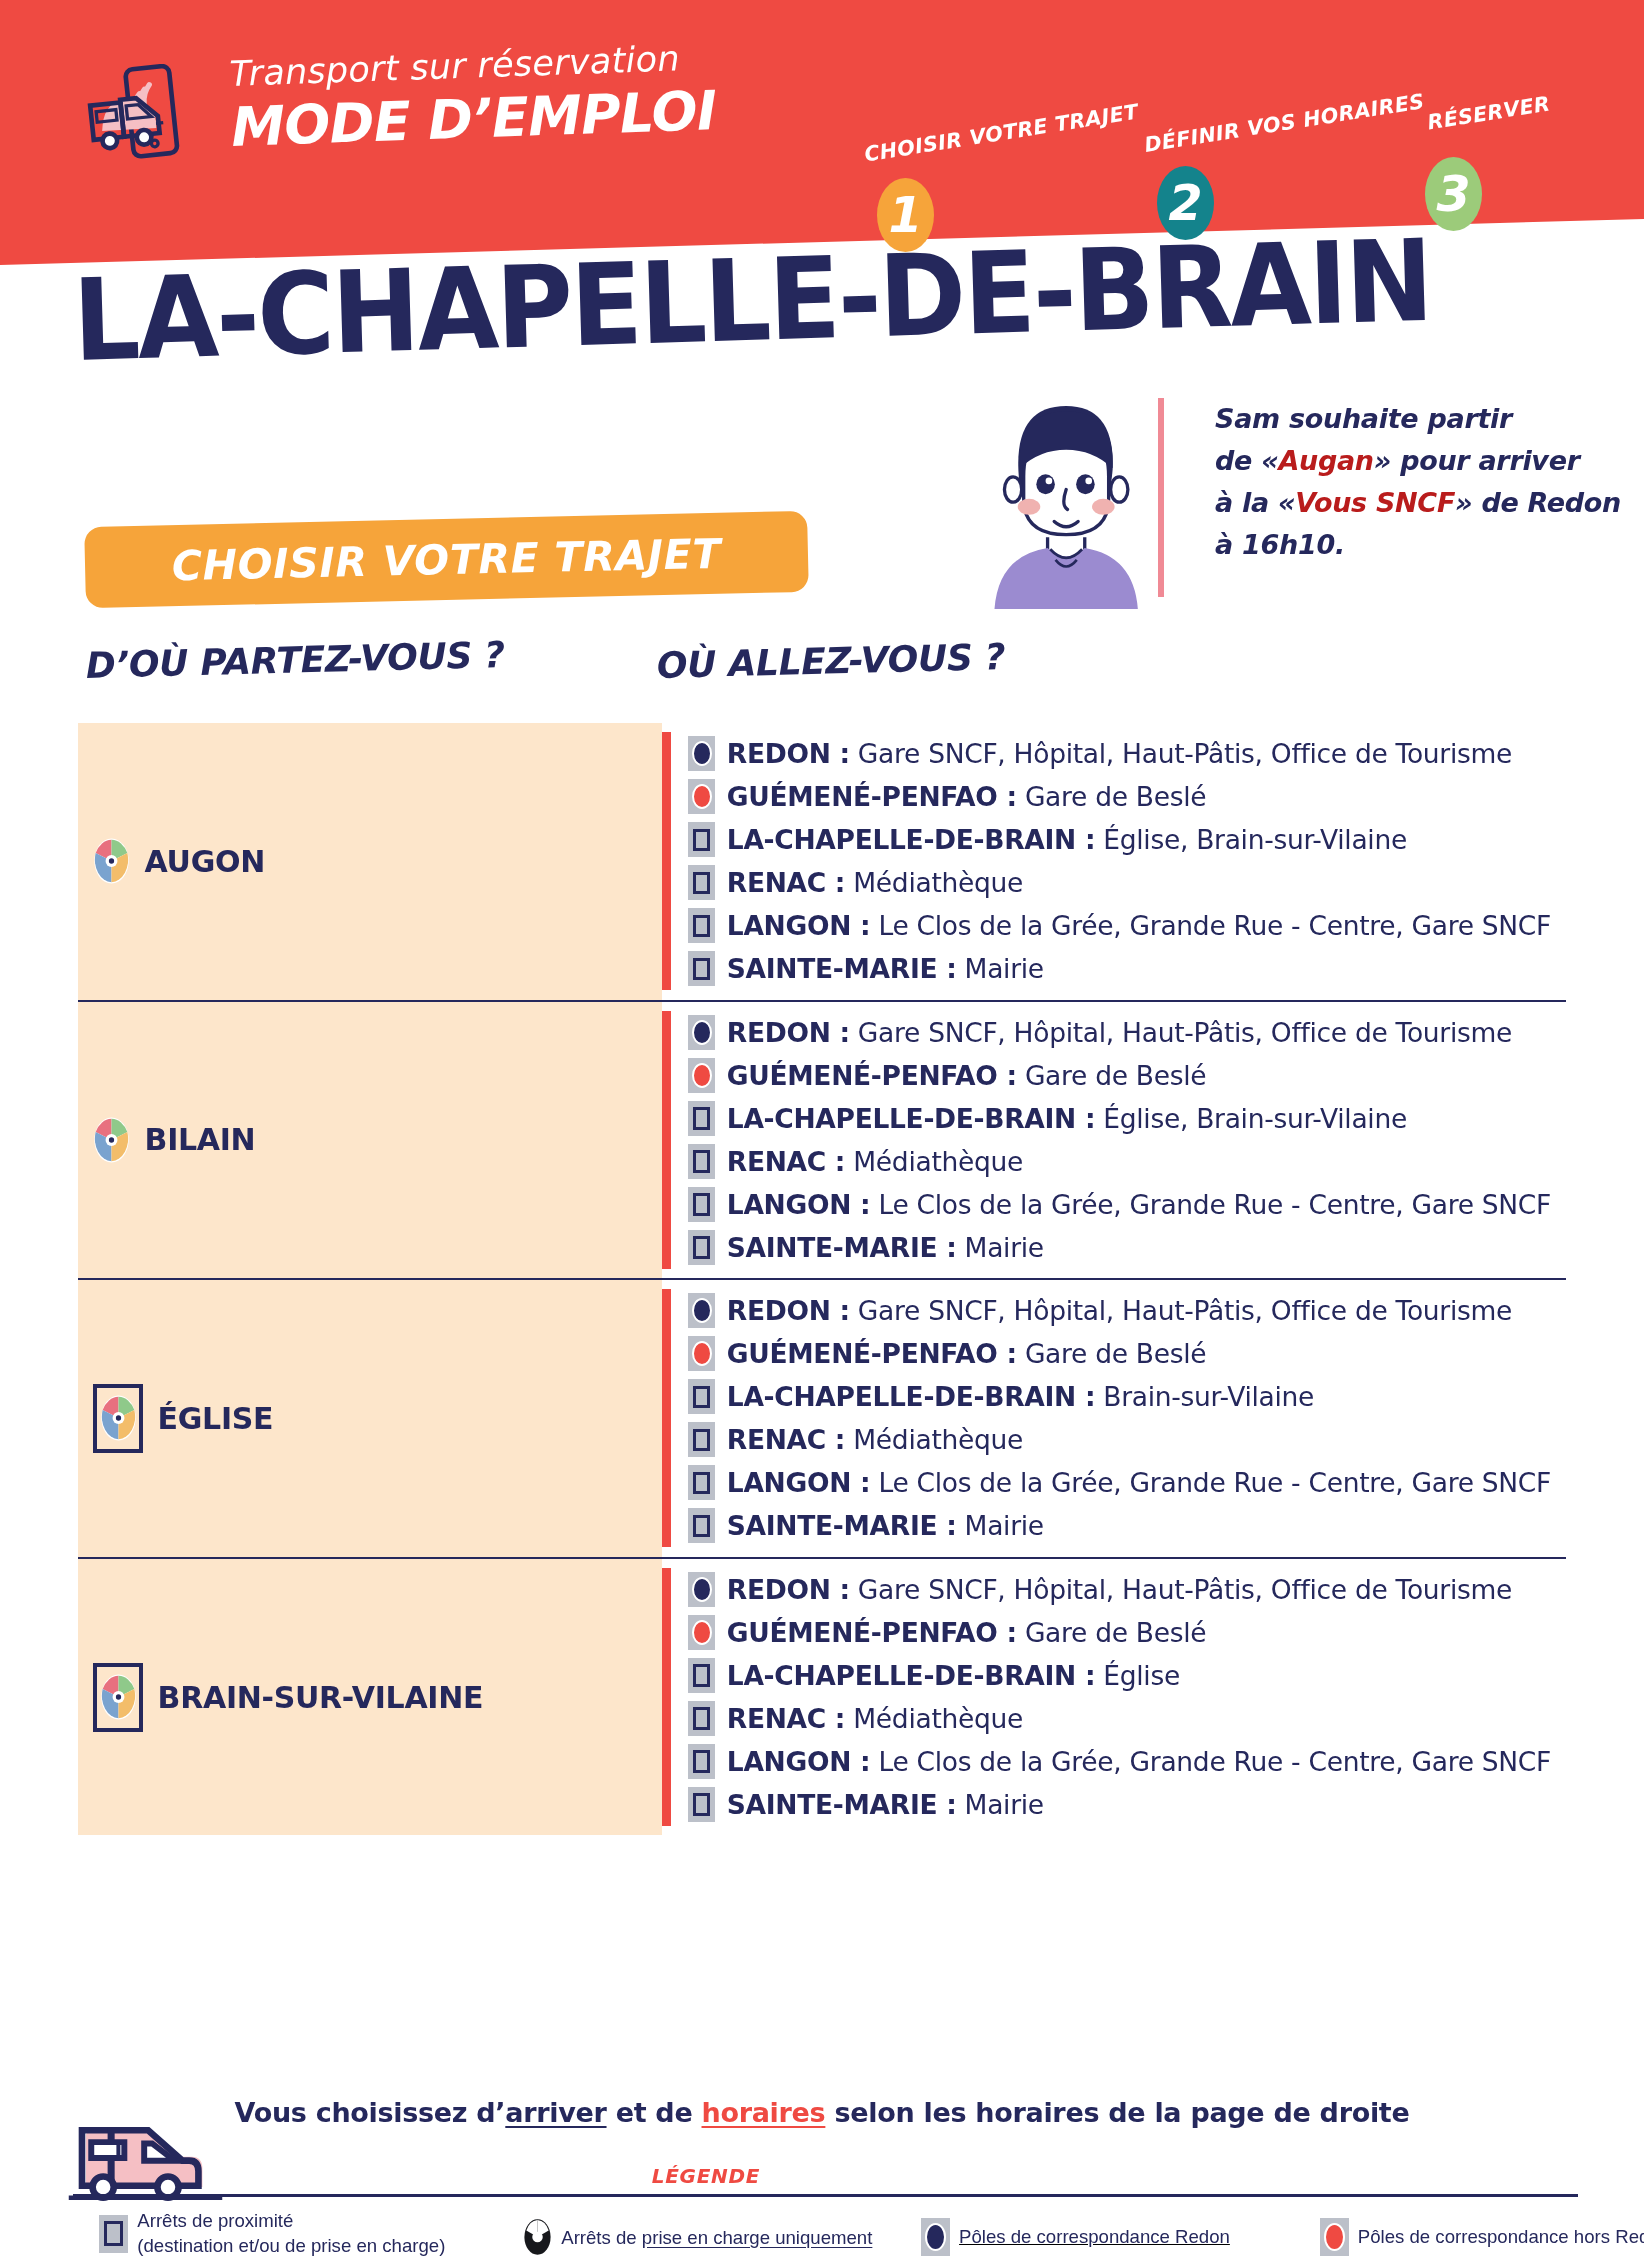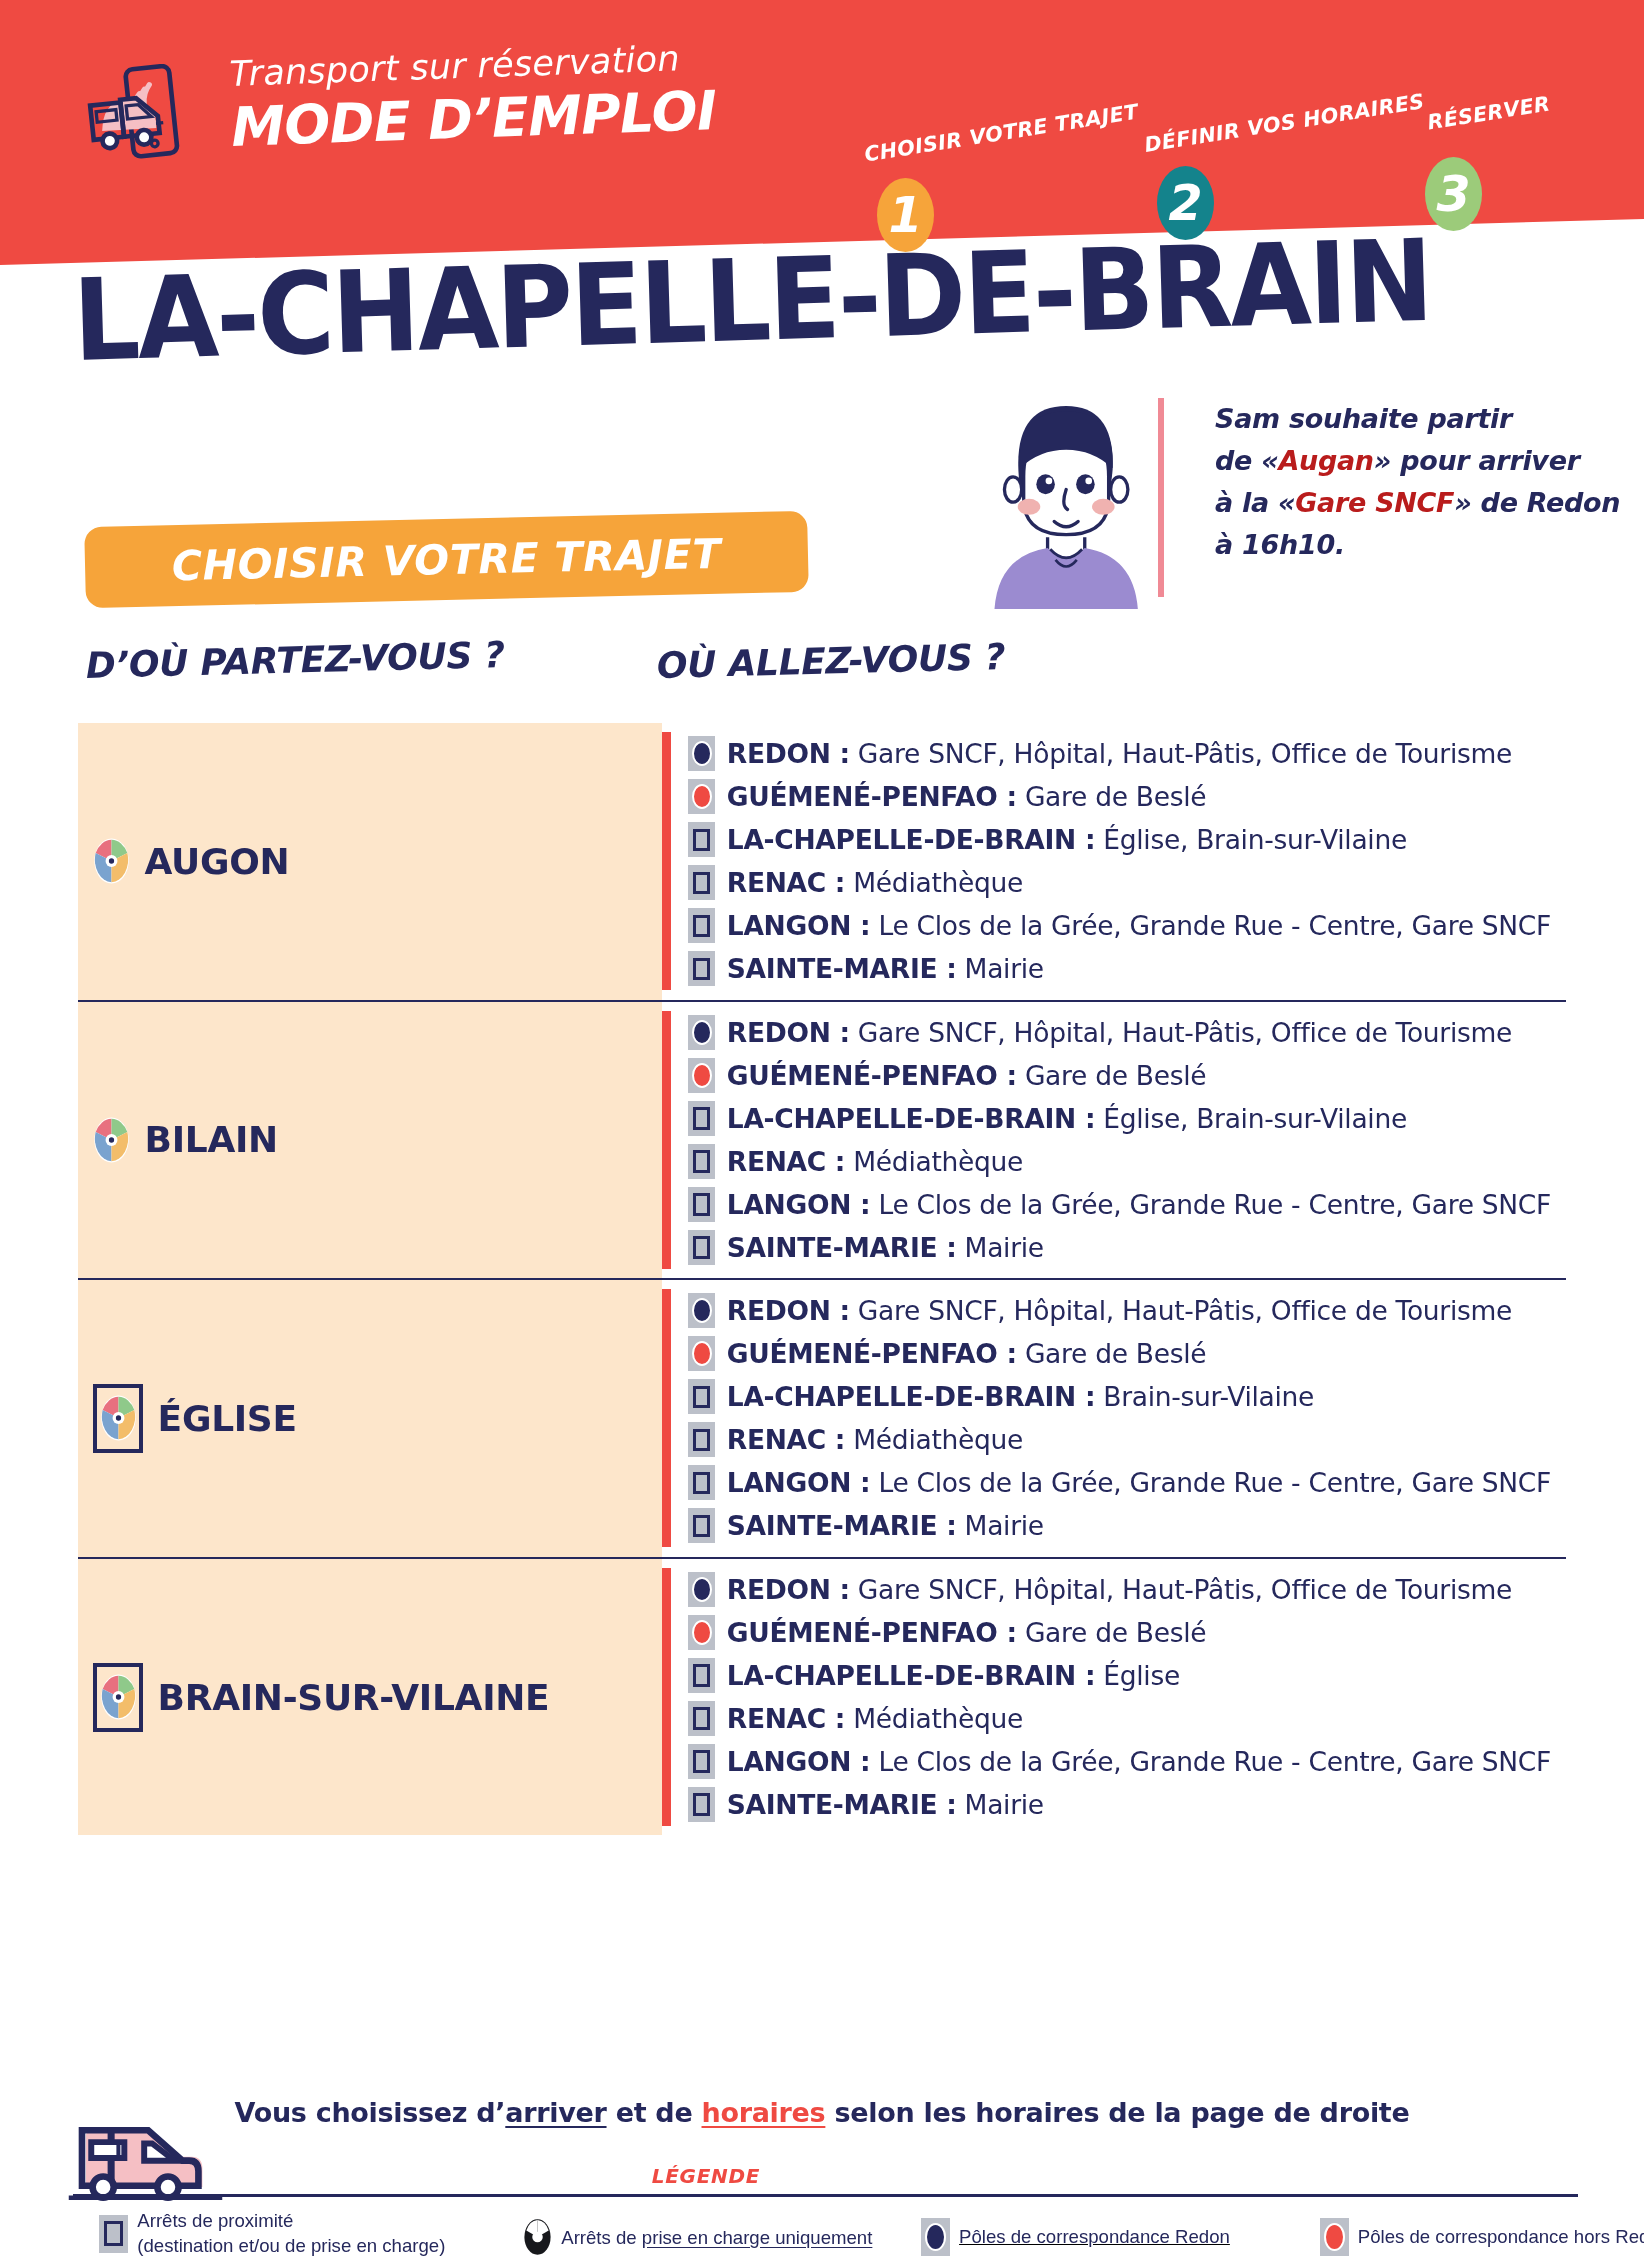--- a/index.html
+++ b/index.html
@@ -84,21 +84,21 @@
   .row .beige{
     position:absolute;left:78px;top:0;width:584px;bottom:0;background:#fde6cb;
   }
   .row-inner{position:relative;display:flex;align-items:stretch;width:100%;}
   .from-cell{
     position:relative;width:662px;flex:0 0 662px;
     display:flex;align-items:center;padding-left:93px;box-sizing:border-box;
   }
   .from-name{
     font-family:"DejaVu Sans",sans-serif;font-weight:700;color:#25285c;
-    font-size:36px;letter-spacing:-0.3px;white-space:nowrap;margin-left:14.6px;
+    font-size:30px;letter-spacing:-0.3px;white-space:nowrap;margin-left:14.6px;
   }
   .redbar{width:9.3px;flex:0 0 9.3px;background:#ef4a42;align-self:stretch;margin:9.3px 0;}
   .to-cell{flex:1;padding:9.3px 0 9.3px 17px;box-sizing:border-box;}
   .dest{display:flex;align-items:center;height:43px;}
   .dest-txt{
     font-family:"DejaVu Sans",sans-serif;color:#25285c;font-size:26.5px;
     white-space:nowrap;letter-spacing:-0.3px;margin-left:12px;
   }
   .dest-txt b{font-weight:700;}
   .dest-txt span{font-weight:400;}
@@ -215,21 +215,21 @@
     <path d="M100 256 q16 20 32 0" fill="none" stroke="#25285c" stroke-width="4"></path>
   </svg>
 </div>
 <div class="sam-bar"></div>
 <div class="sam-text">
   <div><span>Sam souhaite partir</span></div>
   <div>
     <span>de «</span><span class="hl">Augan</span><span>» pour arriver</span>
   </div>
   <div>
-    <span>à la «</span><span class="hl">Gare SNCF</span><span>» de Redon</span>
+    <span>à la «</span><span class="hl">Vous SNCF</span><span>» de Redon</span>
   </div>
   <div><span>à 16h10.</span></div>
 </div>
 
 <div class="pill">
   <div class="pill-label">CHOISIR VOTRE TRAJET</div>
 </div>
 
 <div class="colhead" id="head-from">D’OÙ PARTEZ-VOUS ?</div>
 <div class="colhead" id="head-to">OÙ ALLEZ-VOUS ?</div>

